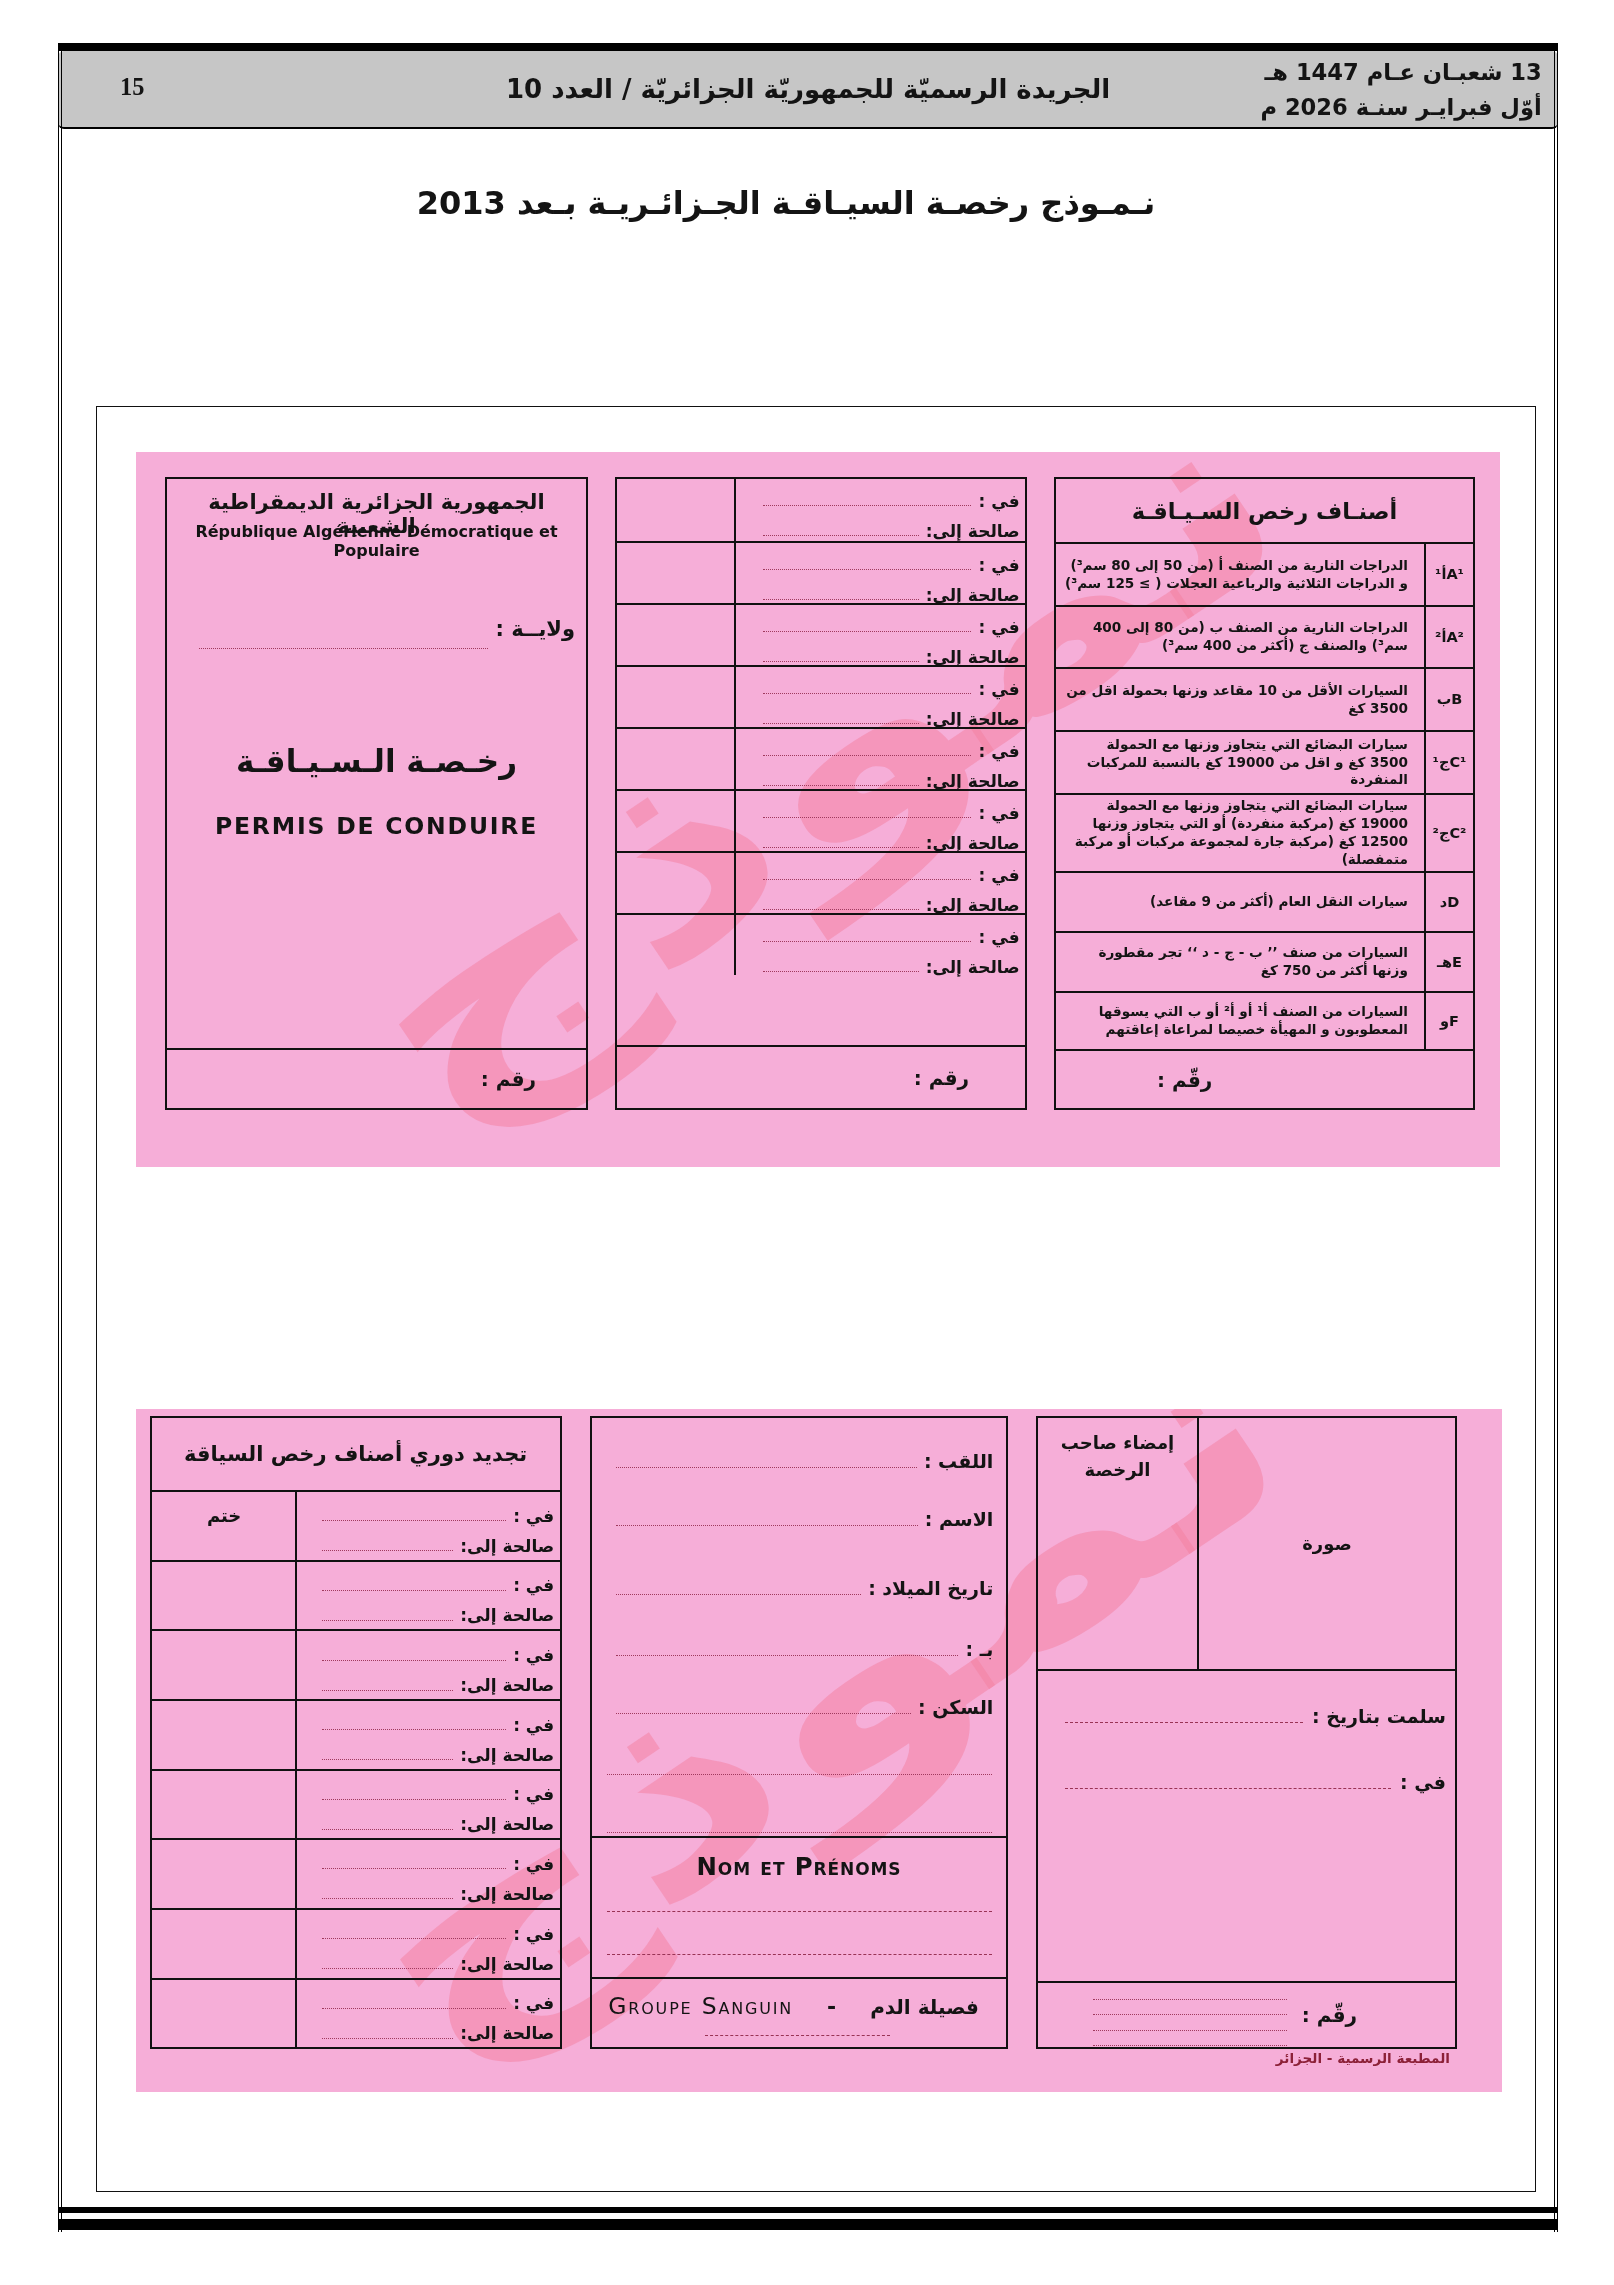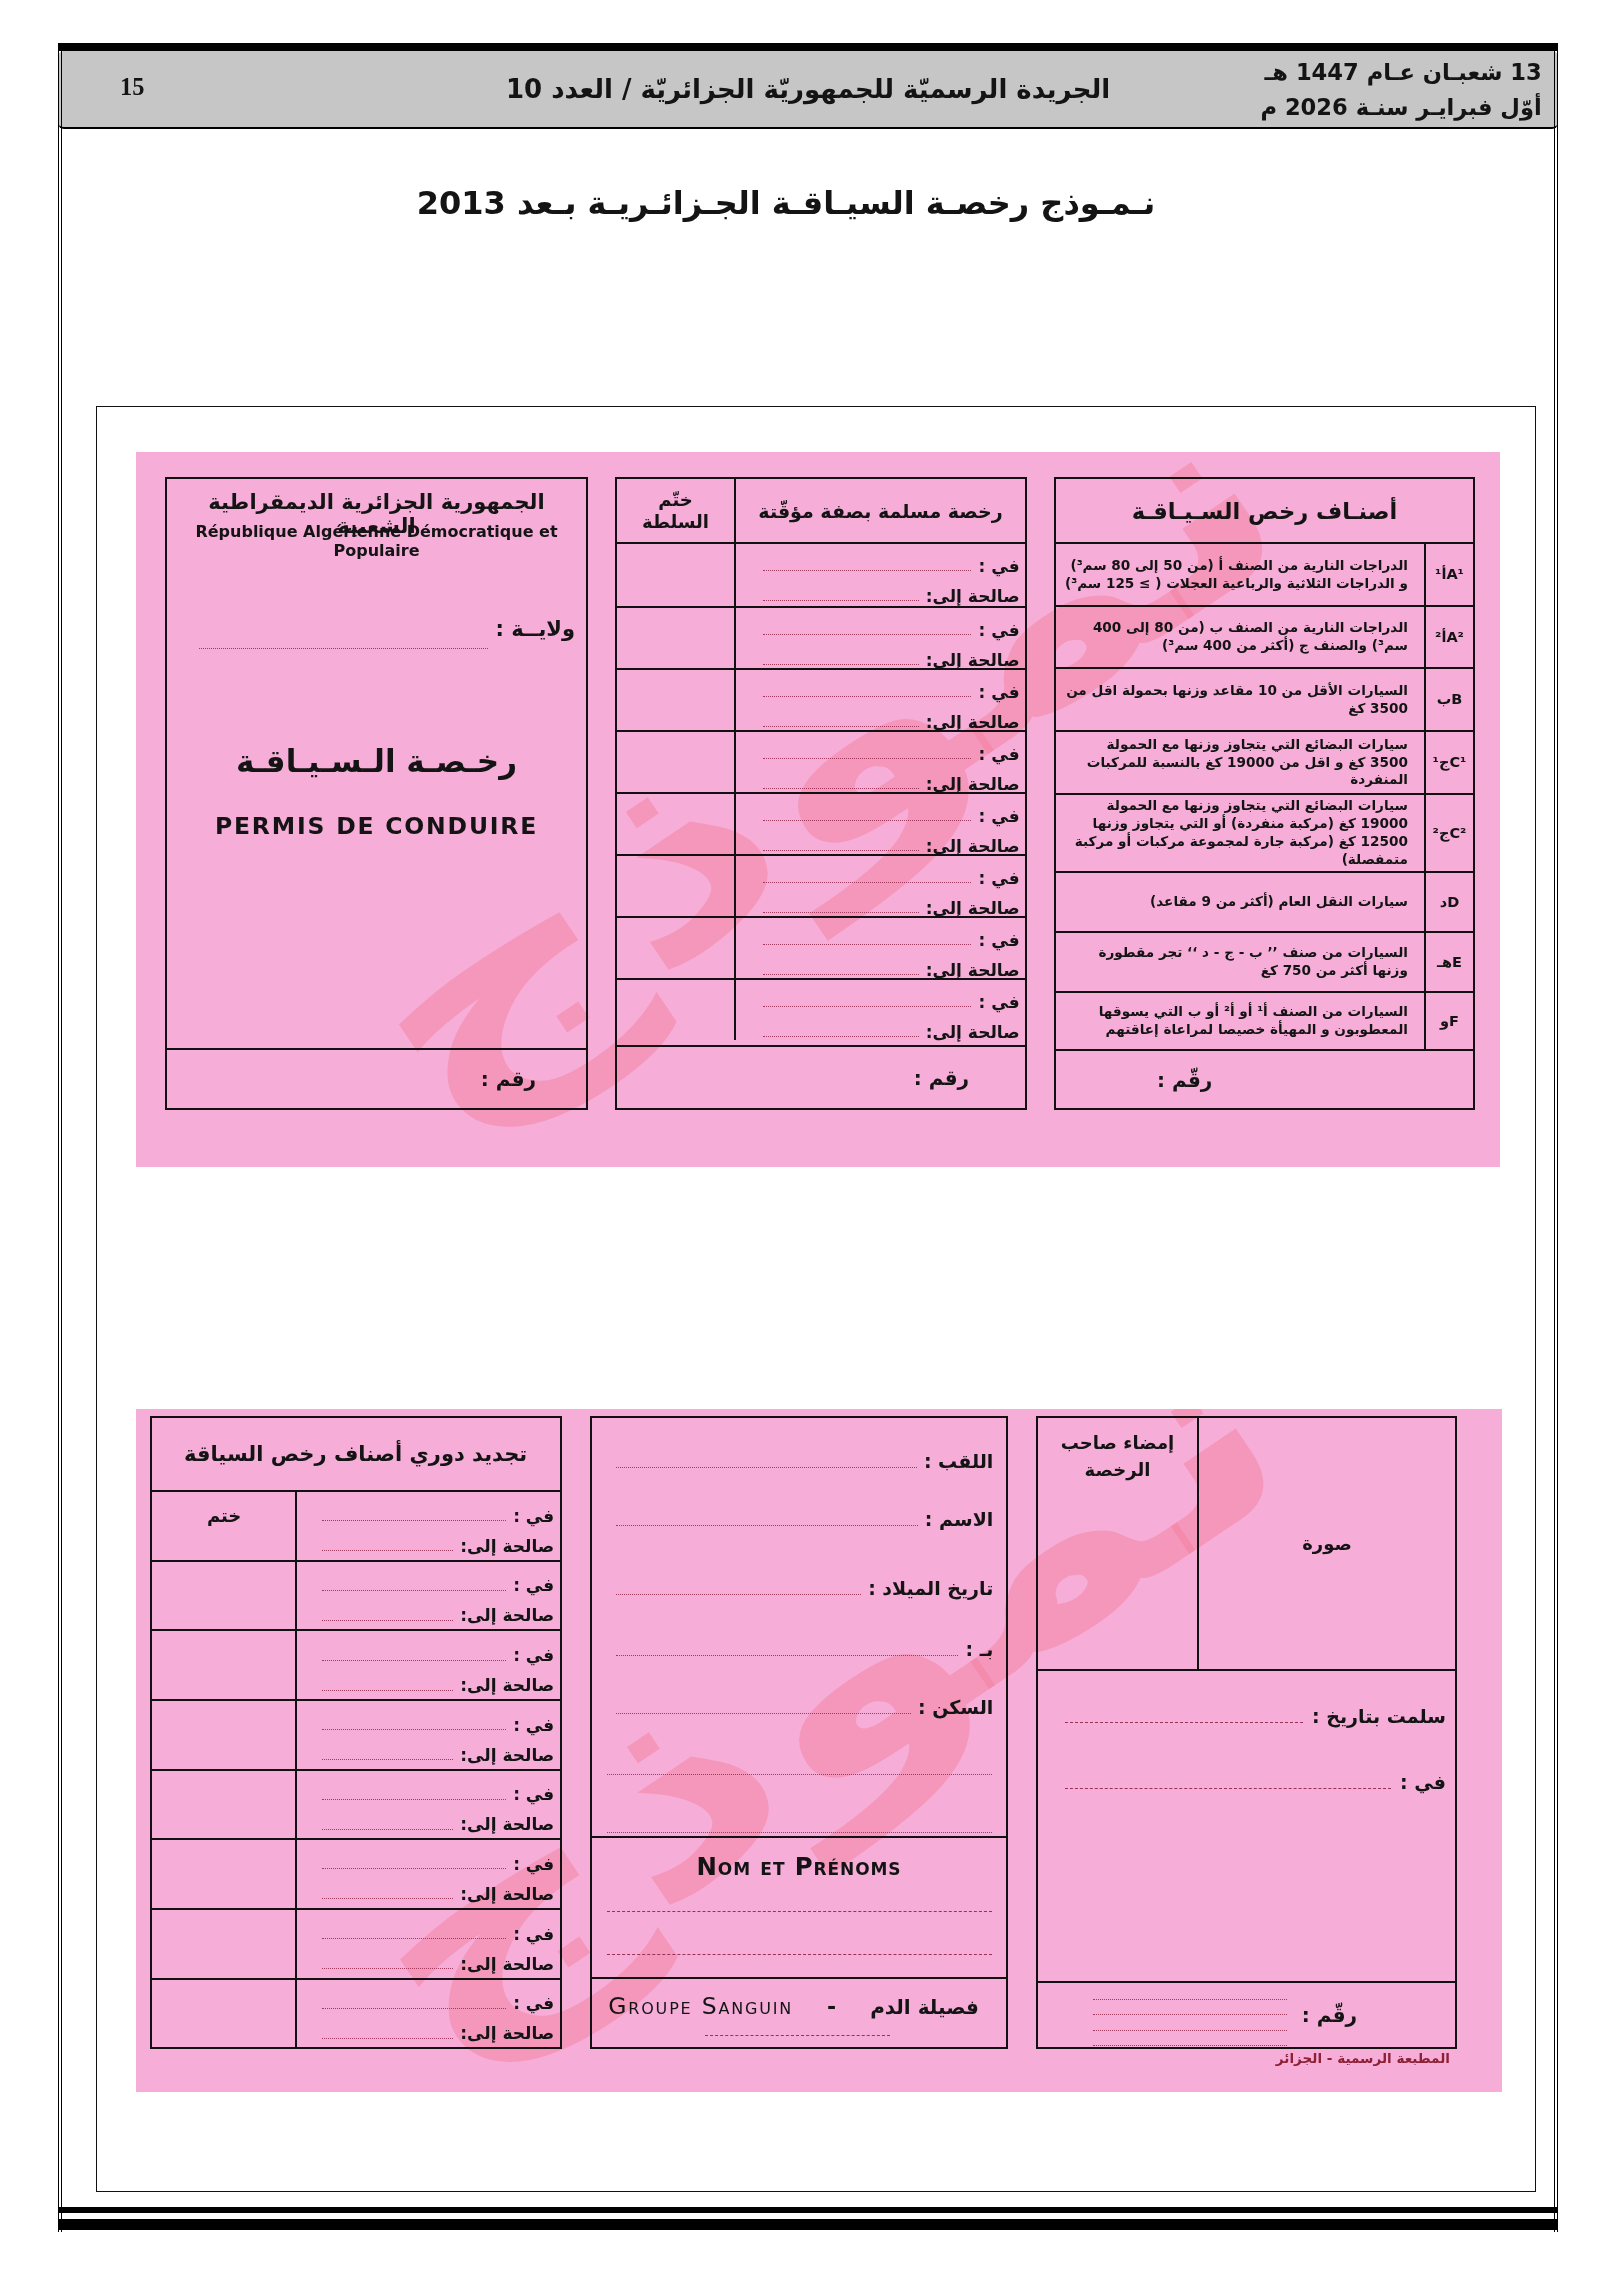--- a/index.html
+++ b/index.html
@@ -146,25 +146,20 @@
         <span class="dot"></span>
       </div>
       <div class="lic-ar">رخـصـة الـسـيـاقـة</div>
       <div class="lic-fr">PERMIS DE CONDUIRE</div>
       <div class="numbox">
         <span>رقم :</span>
       </div>
     </div>
 
     <div class="panel c1-mid">
-      <div class="m-head">
-        <div class="m-stamp-h">ختّم
-السلطة</div>
-        <div class="m-title-h">رخصة مسلمة بصفة مؤقّتة</div>
-      </div>
       <div class="m-body">
         <div class="m-row">
           <div class="m-cell-stamp"></div>
           <div class="m-cell-val">
             <div class="vline">
               <span class="lbl">في :</span>
               <span class="dot"></span>
             </div>
             <div class="vline">
               <span class="lbl">صالحة إلى:</span>

